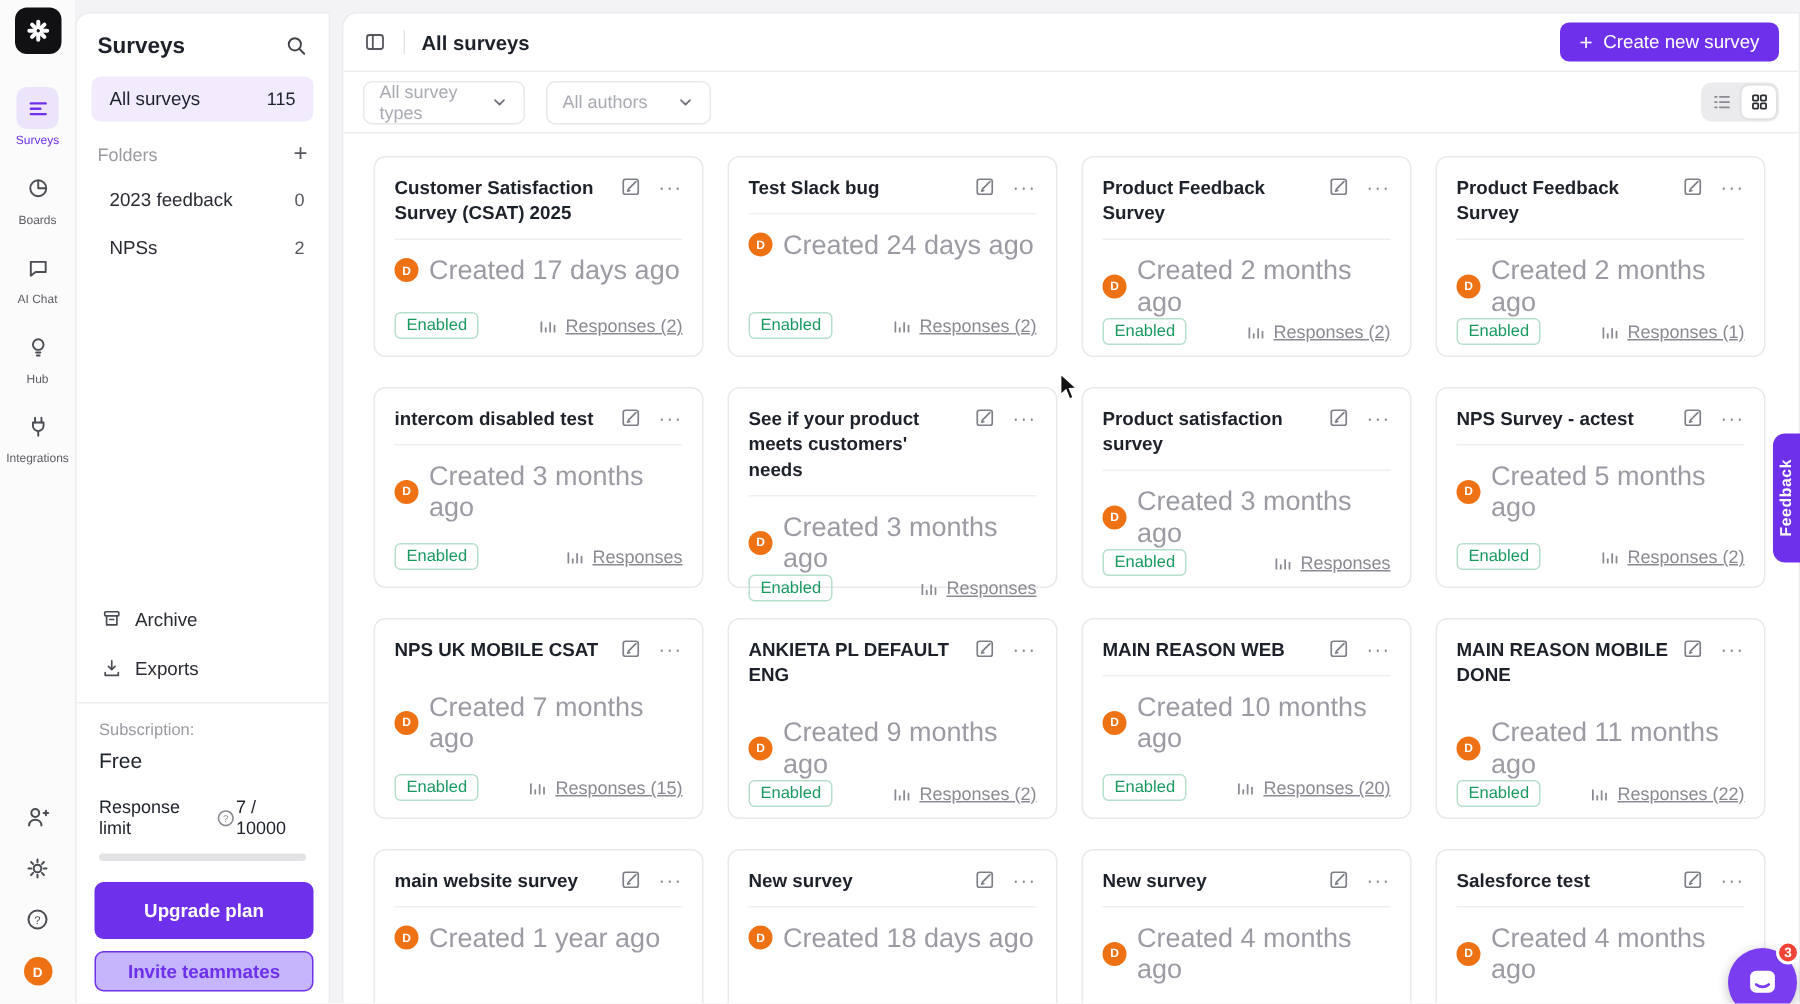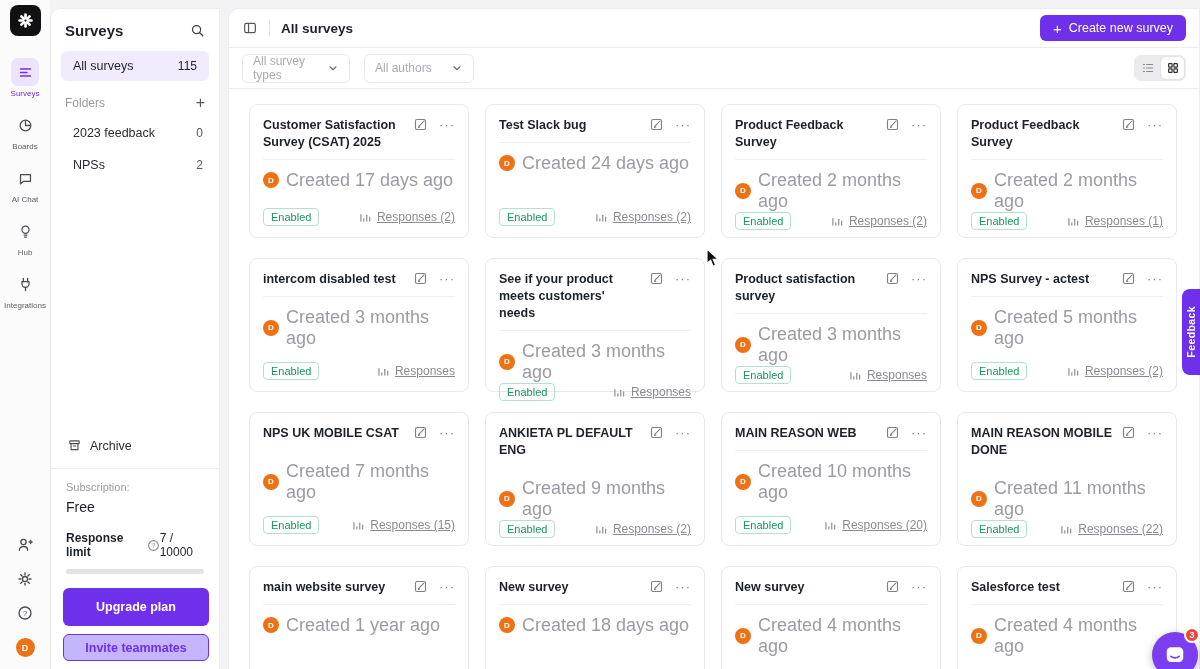--- a/index.html
+++ b/index.html
@@ -44,21 +44,21 @@
   .folder-row { display:flex; justify-content:space-between; align-items:center; padding:9px 16px 9px 22px; cursor:pointer; }
   .folder-row .name { font-size:12.5px; color:#2a2c33; }
   .folder-row .cnt { font-size:12px; color:#55575c; }
   .panel-spacer { flex:1; }
   .util-row { display:flex; align-items:center; gap:8px; padding:9px 16px; cursor:pointer; color:#2a2c33; font-size:12.5px; }
   .panel-div { border-top:1px solid #ededef; margin:6px 0 0; }
   .sub-block { padding:12px 15px 0; }
   .sub-label { font-size:11px; color:#9a9ba1; }
   .sub-plan { font-size:14px; margin-top:6px; }
   .limit-row { display:flex; align-items:center; margin-top:16px; }
-  .limit-label { font-size:12px; font-weight:bold; }
+  .limit-label { font-size:12px; font-weight:normal; }
   .q-icon { margin-left:5px; cursor:pointer; }
   .limit-val { margin-left:auto; font-size:12px; }
   .progress-track { margin-top:10px; height:5px; border-radius:3px; background:#e3e3e6; }
   .btn-upgrade { display:block; margin:14px 12px 0; height:38px; width:146px; background:#6e30eb; color:#fff;
                  border:none; border-radius:6px; font-size:12.5px; font-weight:bold; cursor:pointer;
                  font-family:inherit; }
   .btn-invite { display:block; margin:8px 12px 8px; height:27px; width:146px; background:#c4b5fd; color:#6e30eb;
                 border:1px solid #6e30eb; border-radius:6px; font-size:12.5px; font-weight:bold; cursor:pointer;
                 font-family:inherit; }
 
@@ -247,20 +247,30 @@
   <div class="util-row">
     <span>
       <svg width="15" height="15" viewBox="0 0 24 24" stroke="#4a4d52" stroke-width="1.8" fill="none" stroke-linecap="round" stroke-linejoin="round">
         <rect x="4.5" y="4.5" width="15" height="4.5" rx="1"></rect>
           <path d="M6.5 9 v9.5 h11 V9"></path>
           <line x1="10" y1="12.8" x2="14" y2="12.8"></line>
       </svg>
     </span>
     <span>Archive</span>
   </div>
+  <div class="util-row">
+    <span>
+      <svg width="15" height="15" viewBox="0 0 24 24" stroke="#4a4d52" stroke-width="1.8" fill="none" stroke-linecap="round" stroke-linejoin="round">
+        <line x1="12" y1="4" x2="12" y2="13"></line>
+          <polyline points="8.5,10 12,13.5 15.5,10"></polyline>
+          <path d="M5 16.5 v3 h14 v-3"></path>
+      </svg>
+    </span>
+    <span>Exports</span>
+  </div>
   <div class="panel-div"></div>
   <div class="sub-block">
     <div class="sub-label">Subscription:</div>
     <div class="sub-plan">Free</div>
     <div class="limit-row">
       <span class="limit-label">Response limit</span>
       <span class="q-icon">
         <svg width="13" height="13" viewBox="0 0 24 24" fill="none">
           <circle cx="12" cy="12" r="9" stroke="#8a8b92" stroke-width="2"></circle>
           <text x="12" y="16.5" text-anchor="middle" font-size="12" fill="#8a8b92" font-family="Liberation Sans, sans-serif">?</text>

